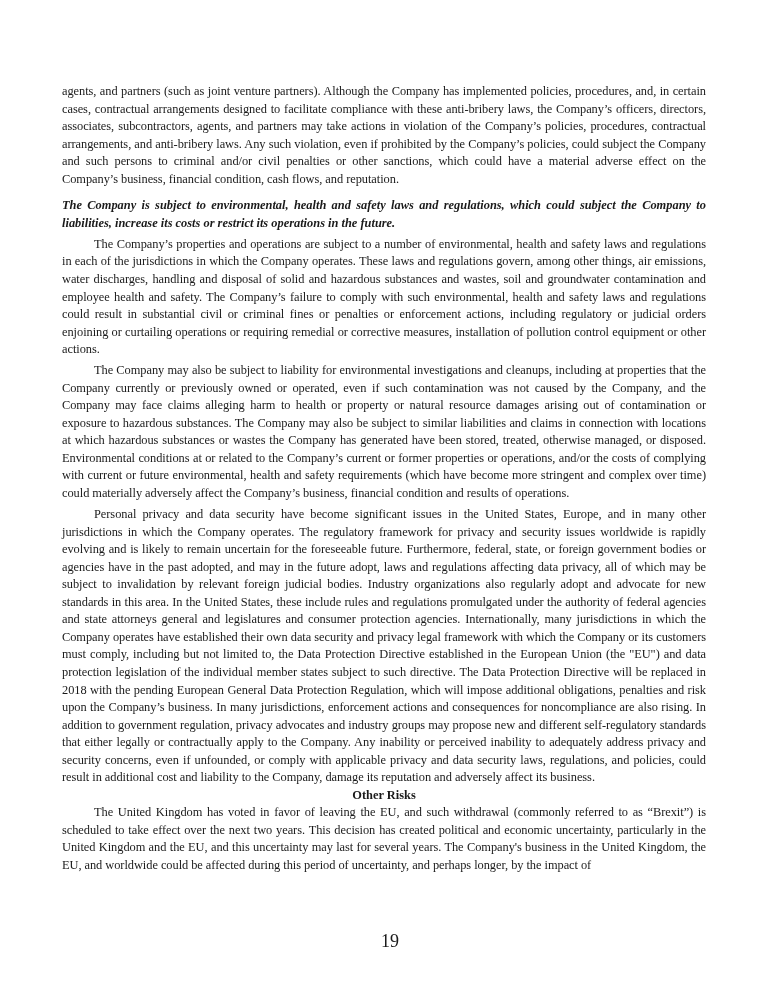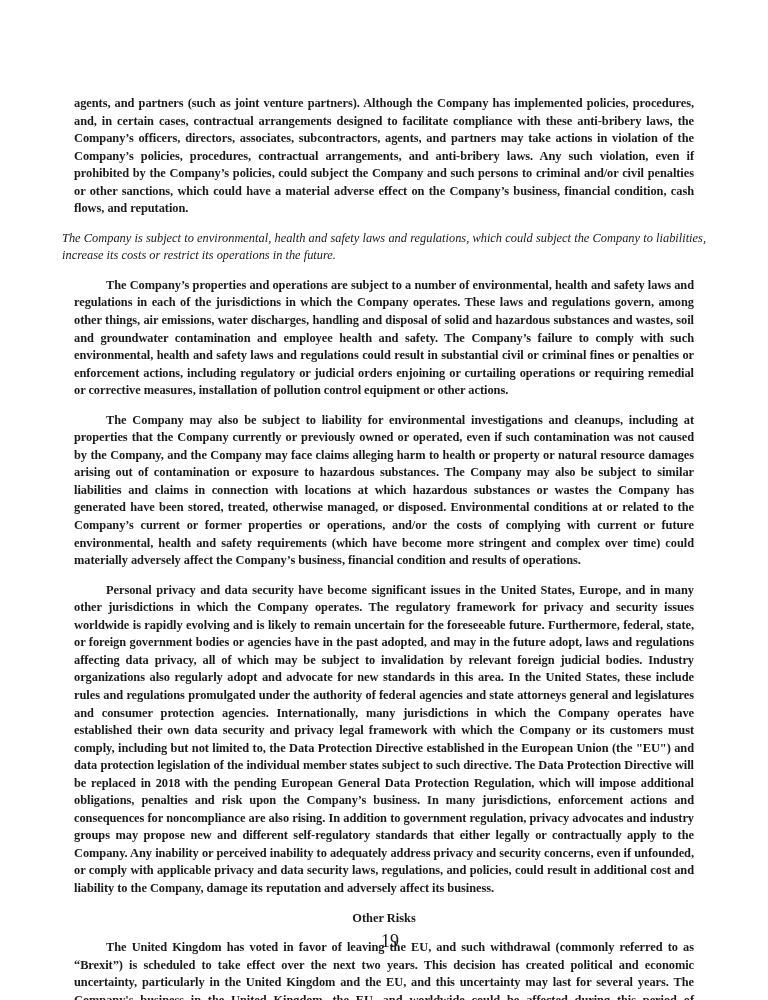--- a/index.html
+++ b/index.html
@@ -17,45 +17,43 @@
     }
     .page {
       position: absolute;
       left: 62px;
       top: 83px;
       width: 644px;
       font-size: 12.4px;
       line-height: 17.55px;
     }
     p {
-      margin: 12px;
+      margin: 0;
       text-align: justify;
       letter-spacing: -0.05px;
-      font-weight: bold;
     }
     p.indent {
       text-indent: 32px;
     }
     p + p.indent {
       margin-top: 3.5px;
     }
     .risk-heading {
-      font-weight: normal;
+      font-weight: bold;
       font-style: italic;
       margin-top: 9px;
       margin-bottom: 3.5px;
       text-align: justify;
     }
     .risk-heading.left {
       text-align: left;
     }
     .section-title {
       font-weight: bold;
       text-align: center;
-      margin-top: 9px;
       margin-bottom: 0;
     }
     .page-number {
       position: absolute;
       left: 6px;
       width: 768px;
       top: 933px;
       text-align: center;
       font-size: 18px;
       line-height: 17px;

